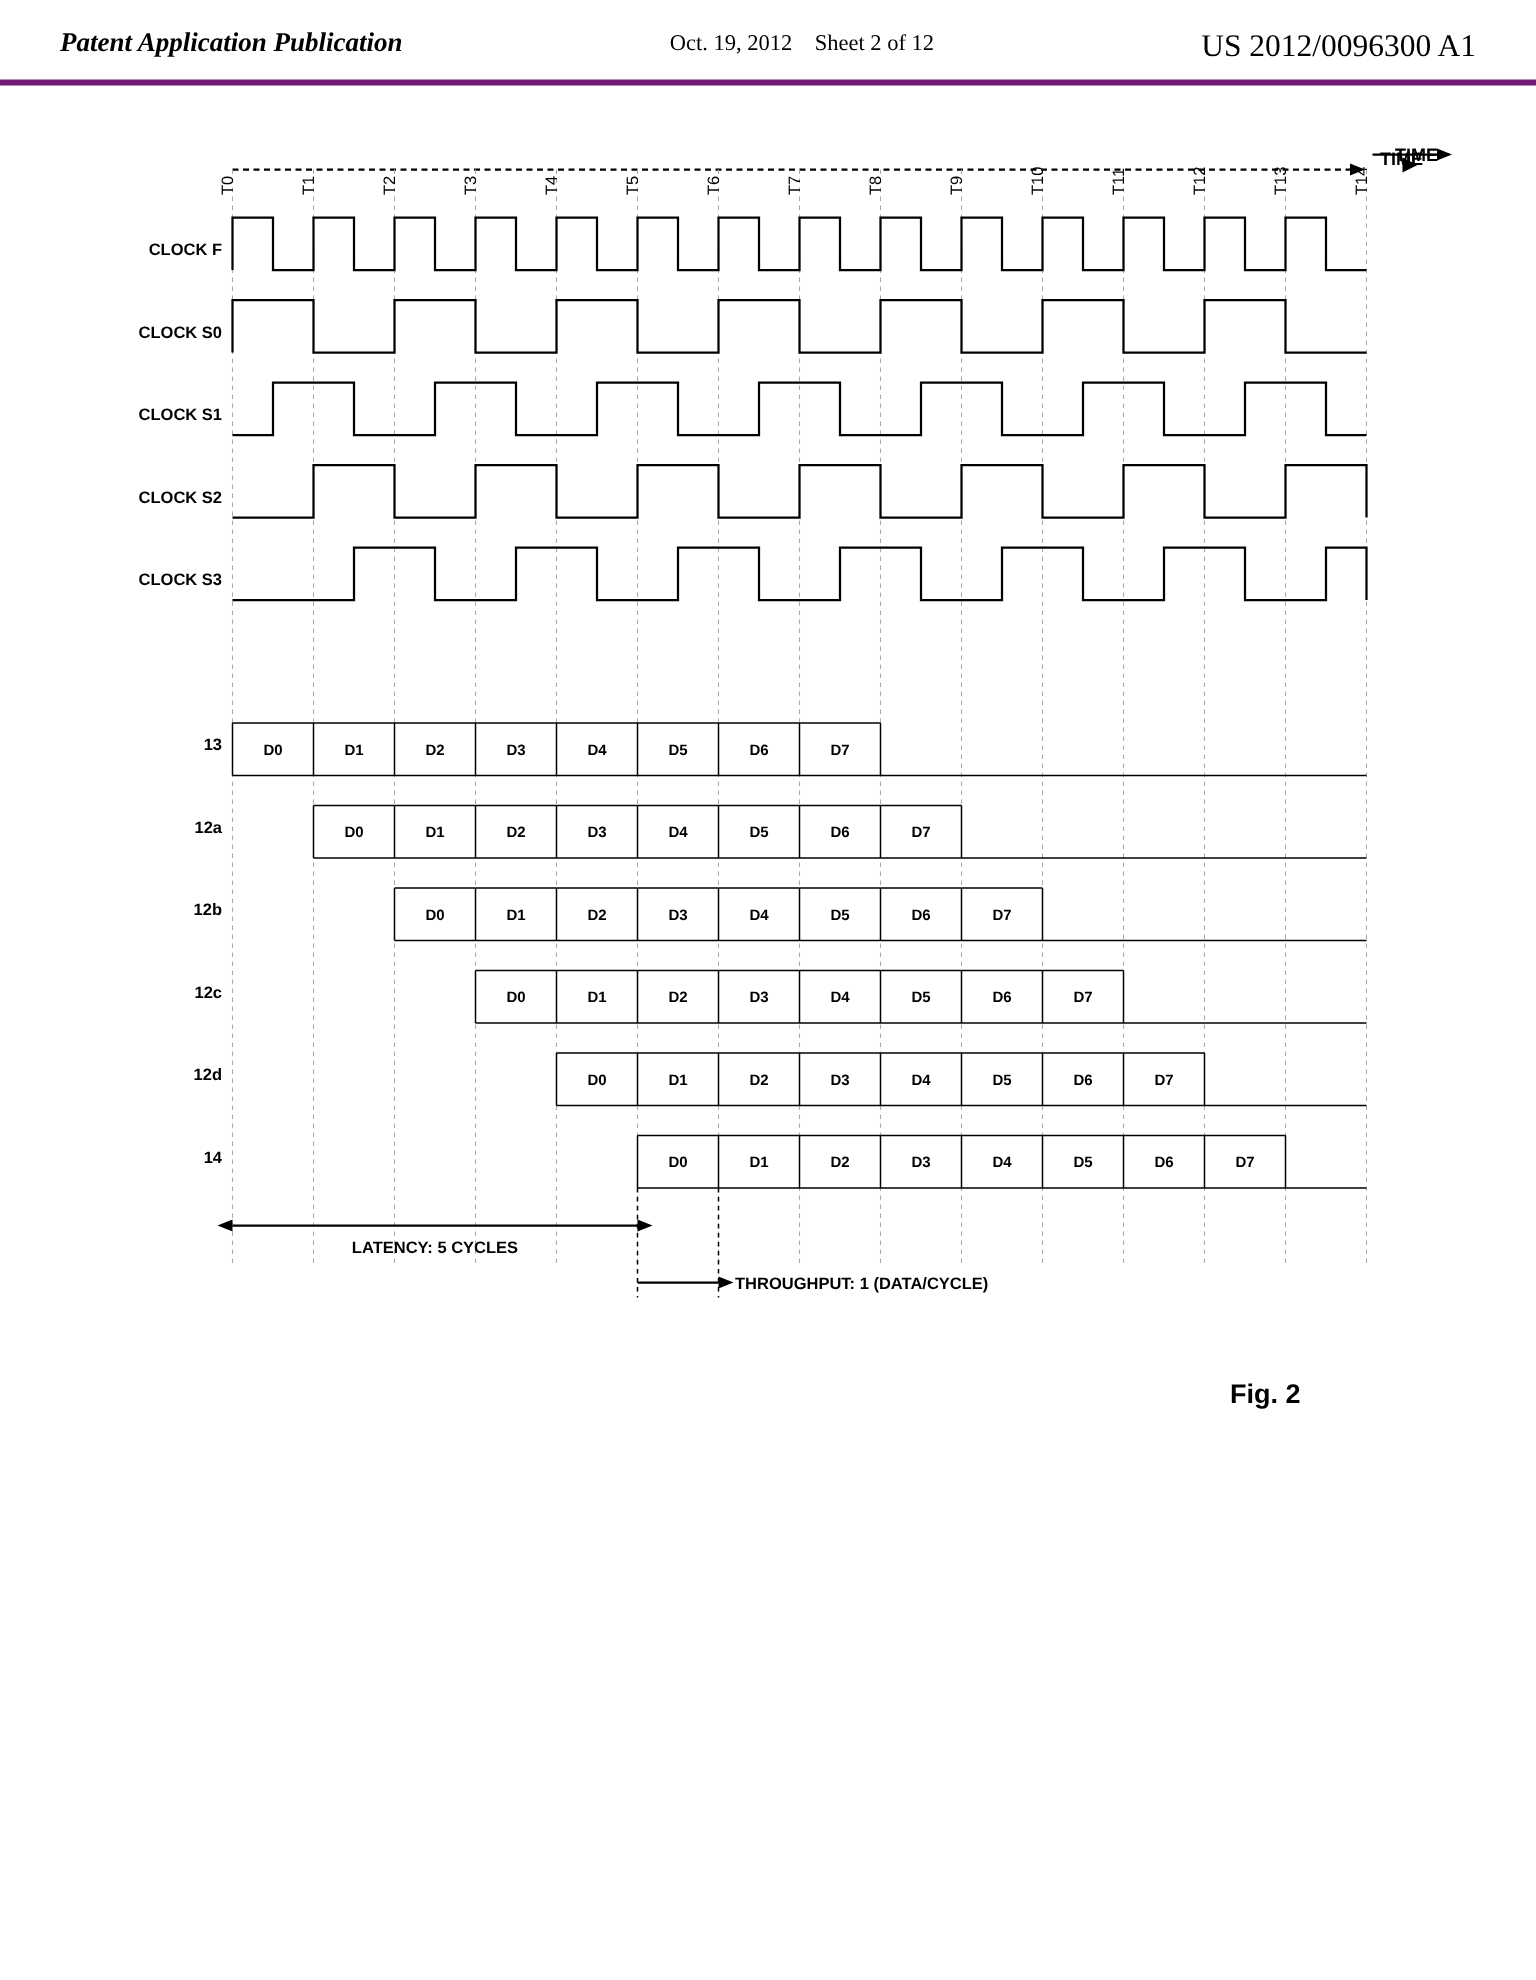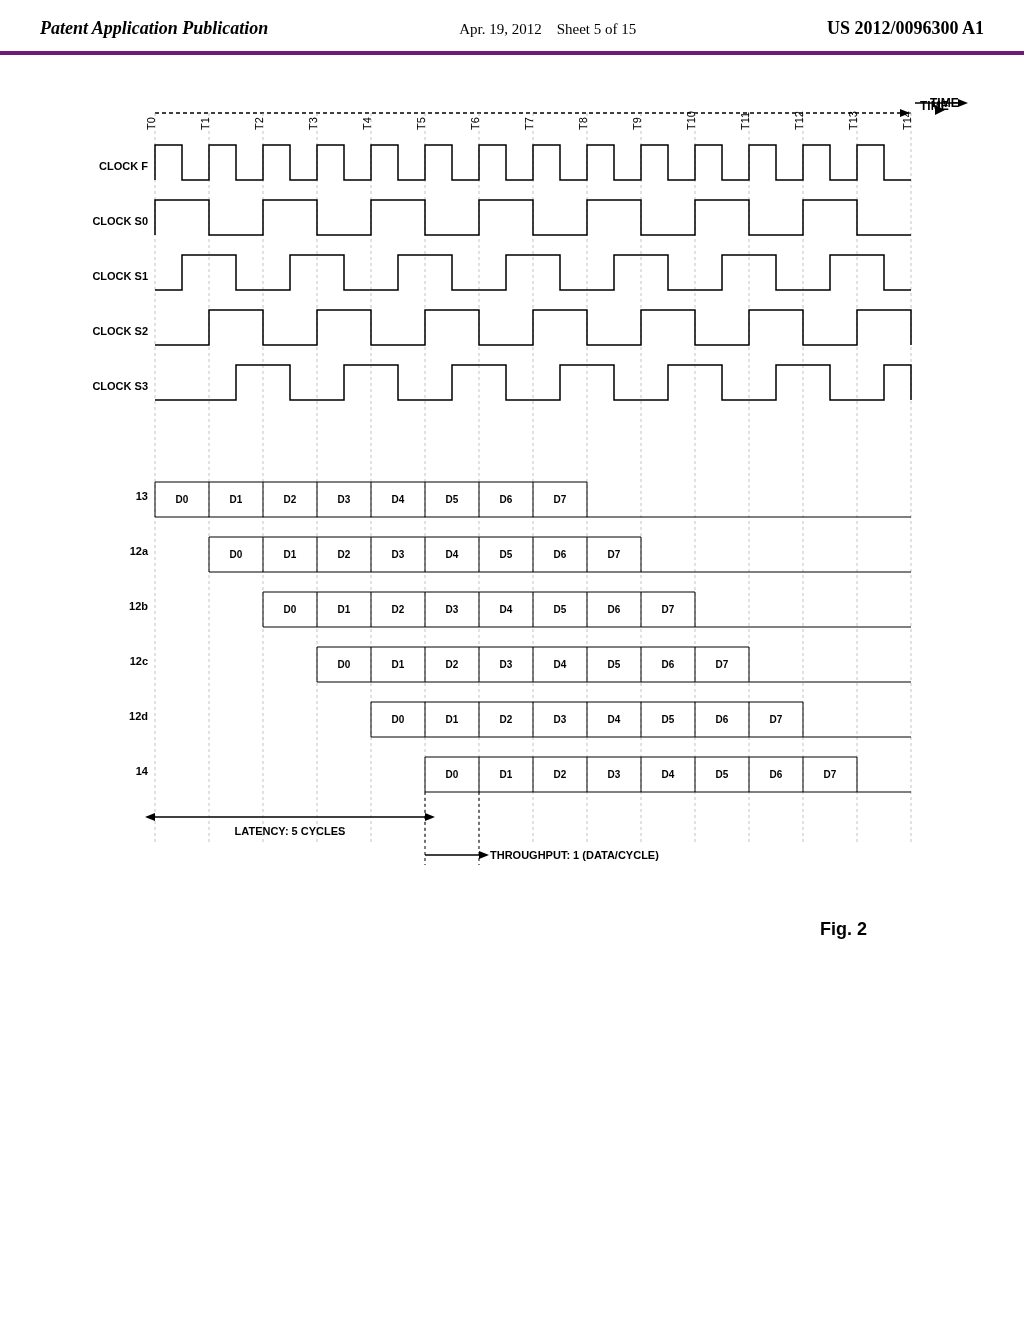--- a/index.html
+++ b/index.html
@@ -26,34 +26,34 @@
       font-style: italic;
     }
 
     .header-center {
       font-size: 15px;
       text-align: center;
       line-height: 1.5;
     }
 
     .header-right {
-      font-size: 18px;
-      font-weight: bold;
+      font-size: 21px;
+      font-weight: normal;
     }
 
   </style>
 </head>
 <body>
 
 <div class="header">
   <div class="header-left">Patent Application Publication</div>
   <div class="header-center">
-    <span>Apr. 19, 2012</span>
+    <span>Oct. 19, 2012</span>
     &nbsp;&nbsp;
-    <span>Sheet 5 of 15</span>
+    <span>Sheet 2 of 12</span>
   </div>
   <div class="header-right">US 2012/0096300 A1</div>
 </div>
 
 <svg width="1024" height="1220" viewBox="0 0 1024 1220" style="position:absolute; top:55px; left:0;">
 
   <line x1="155" y1="58" x2="900" y2="58" stroke="#000" stroke-width="1.5" stroke-dasharray="4,3"></line>
   <polygon points="900,54 910,58 900,62" fill="#000"></polygon>
 
   <line x1="155" y1="58" x2="155" y2="790" stroke="#aaa" stroke-width="0.7" stroke-dasharray="3,3"></line>

